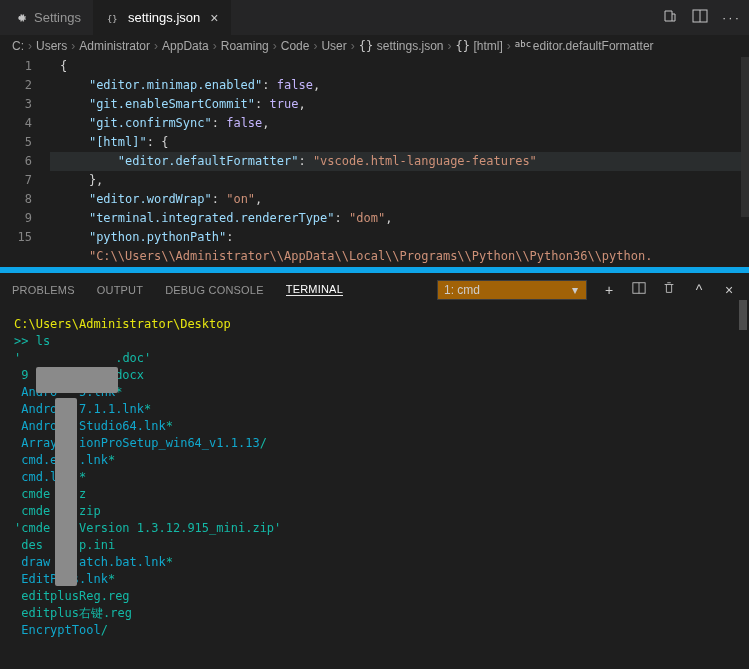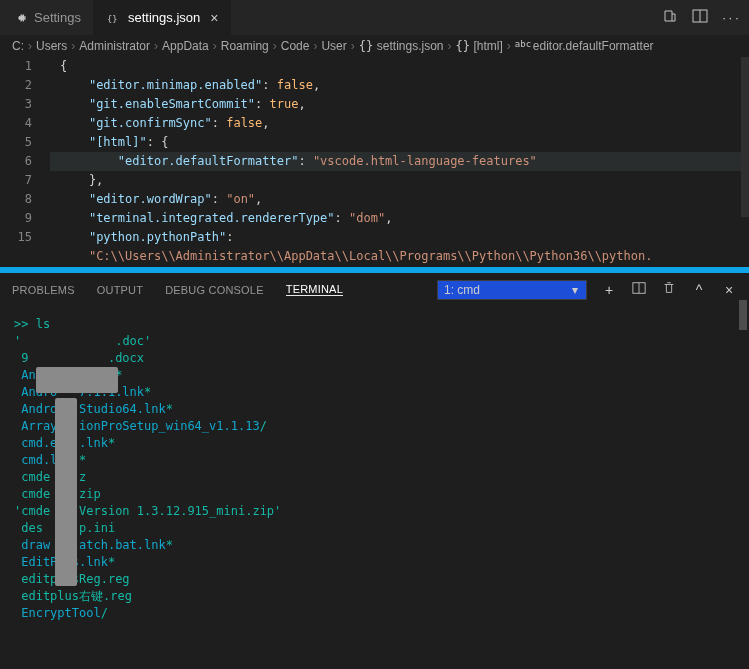--- a/index.html
+++ b/index.html
@@ -81,21 +81,21 @@
 .gutter div { height: 19px; }
 .code {
   flex: 1;
   padding-left: 10px;
 }
 .code .line { height: 19px; white-space: pre; }
 .code .line.hl { background: #2a2d2e; margin-left: -10px; padding-left: 10px; margin-right: 8px; }
 .p { color: #d4d4d4; }   
 .k { color: #9cdcfe; }   
 .s { color: #ce9178; }   
-.b { color: #fdba74; }   
+.b { color: #c4b5fd; }   
 .minimap {
   position: absolute;
   top: 57px;
   right: 0;
   width: 8px;
   height: 160px;
   background: #3c3c3c;
   opacity: 0.6;
 }
 
@@ -117,21 +117,21 @@
 }
 .panel-tab { color: #969696; letter-spacing: 0.2px; cursor: pointer; text-transform: uppercase; }
 .panel-tab.active { color: #ffffff; border-bottom: 1px solid #e7e7e7; }
 .panel-controls {
   margin-left: auto;
   display: flex;
   align-items: center;
   gap: 14px;
 }
 .term-select {
-  background: #1d4ed8;
+  background: #a16207;
   color: #cccccc;
   border: 1px solid #3c3c3c;
   font-size: 12px;
   padding: 2px 24px 2px 6px;
   width: 150px;
   position: relative;
 }
 .term-select::after {
   content: "▾";
   position: absolute;
@@ -281,20 +281,21 @@
             <path fill="none" stroke="#c5c5c5" d="M3 4h10M5 4v9h6V4M6 2h4"></path>
           </svg>
       </span>
       <span class="ic">^</span>
       <span class="ic">×</span>
     </div>
   </div>
   <div class="terminal" id="terminal">
     <div class="blurrect" style="left:36px; top:61px; width:82px; height:26px;"></div>
     <div class="blurrect" style="left:55px; top:92px; width:22px; height:188px;"></div>
+  <div class="tline"><span class="ty">C:\Users\Administrator\Desktop</span></div>
       <div class="tline"><span class="tw">&gt;&gt; ls</span></div>
       <div class="tline"><span class="tw">'</span><span class="tw">             .doc'</span></div>
       <div class="tline"><span class="tw"> 9           .docx</span></div>
       <div class="tline"><span class="tc"> Andro   5.lnk</span><span class="tw">*</span></div>
       <div class="tline"><span class="tc"> Andro   7.1.1.lnk</span><span class="tw">*</span></div>
       <div class="tline"><span class="tc"> Andro   Studio64.lnk</span><span class="tw">*</span></div>
       <div class="tline"><span class="tc"> Array   ionProSetup_win64_v1.1.13</span><span class="tw">/</span></div>
       <div class="tline"><span class="tc"> cmd.e   .lnk</span><span class="tw">*</span></div>
       <div class="tline"><span class="tc"> cmd.l   </span><span class="tw">*</span></div>
       <div class="tline"><span class="tw"> cmde    z</span></div>

